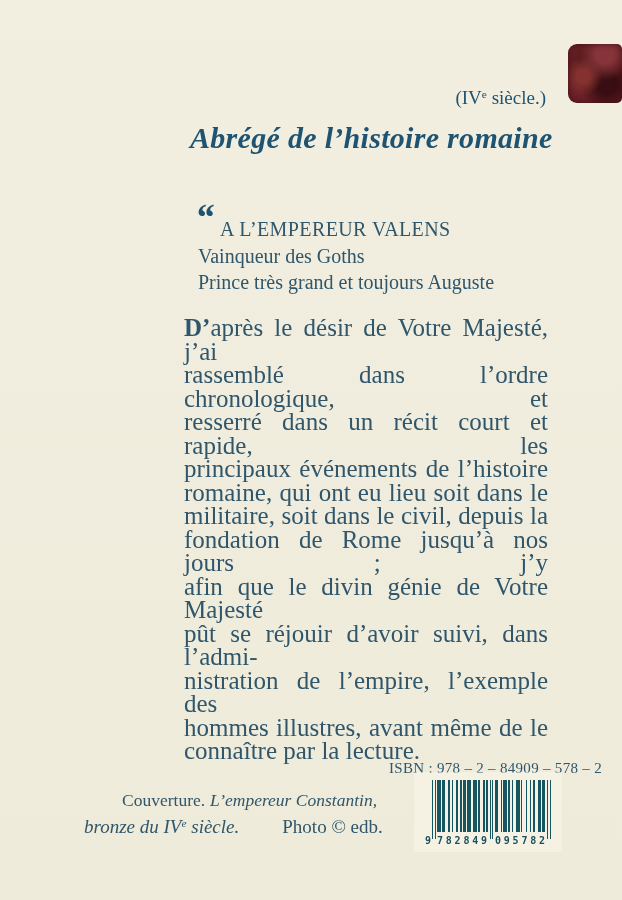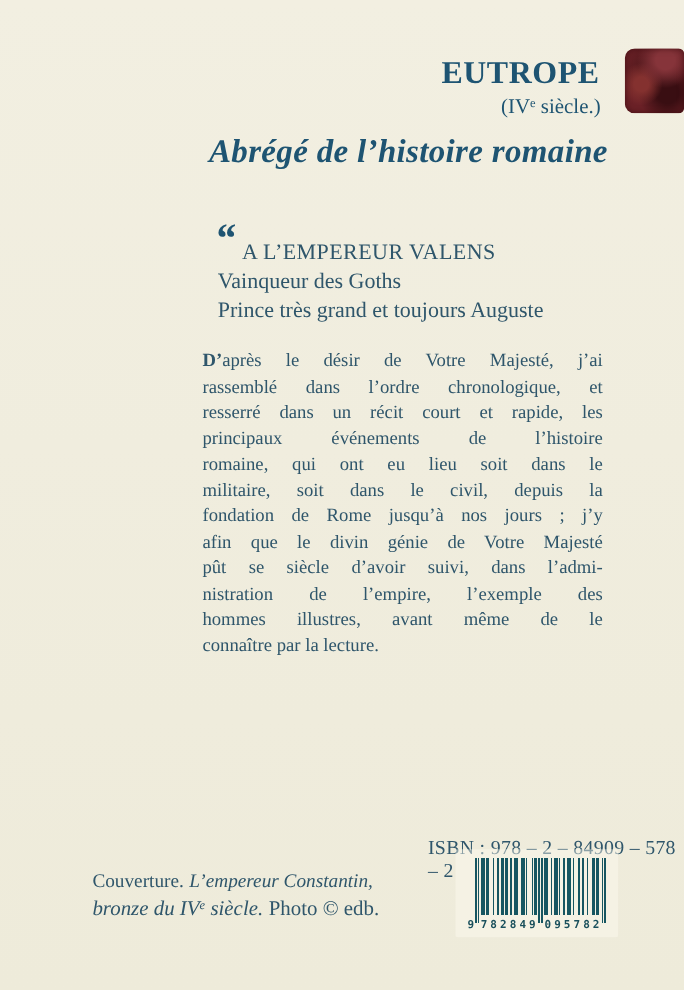--- a/index.html
+++ b/index.html
@@ -26,41 +26,40 @@
       radial-gradient(circle at 28% 55%, #84312f 0 13%, rgba(0,0,0,0) 38%),
       radial-gradient(circle at 72% 68%, #390e12 0 18%, rgba(0,0,0,0) 48%),
       radial-gradient(circle at 48% 35%, #561a1e 0 28%, rgba(0,0,0,0) 60%),
       #6b2127;
     box-shadow:inset 0 0 6px rgba(40,5,8,.6);
   }
   .booktitle{position:absolute;top:121px;left:190px;font-size:30px;font-style:italic;font-weight:bold;letter-spacing:.3px;color:var(--head);}
   .quote{position:absolute;top:216px;left:198px;font-size:20px;line-height:26.5px;color:var(--ink);}
   .qmark{position:absolute;left:-3px;top:-12px;font-size:38px;font-weight:bold;font-style:italic;color:var(--head);}
   .qline1{padding-left:22px;letter-spacing:.4px;}
-  .bodytext{position:absolute;top:316px;left:184px;width:364px;font-size:17px;line-height:23.5px;color:var(--ink);}
+  .bodytext{position:absolute;top:316px;left:184px;width:364px;font-size:25px;line-height:23.5px;color:var(--ink);}
   .bline{text-align:justify;text-align-last:justify;}
   .bline.lastline{text-align-last:left;font-family:Liberation Serif, serif;}
   .bline b{font-weight:bold;}
   .texte-integral{position:absolute;top:761px;left:87px;font-size:19px;font-weight:bold;color:var(--head);letter-spacing:.2px;}
   .credit1{position:absolute;top:790px;left:84px;font-size:17.5px;color:var(--ink);}
   .credit2{position:absolute;top:816px;left:84px;font-size:19px;color:var(--ink);}
-  .credit1 .roman,.credit2 .roman{font-style:normal;}
+  .credit1 .roman,.credit2 .roman{font-style:normal;margin-left:38px;}
   .credit1 i,.credit2 i{font-style:italic;}
   .sp{display:inline-block;width:5px;}
-  .isbn{position:absolute;top:760px;left:389px;font-size:18px;letter-spacing:.3px;color:var(--ink);}
+  .isbn{position:absolute;top:760px;left:389px;font-size:15px;letter-spacing:.3px;color:var(--ink);}
   .barcode-reserve{position:absolute;top:772px;left:414px;width:148px;height:80px;background:rgba(252,250,240,.45);border-radius:2px;}
   .barcode{position:absolute;top:780px;left:420px;}
   .bdigit{font-family:"DejaVu Sans Mono", monospace;font-size:10px;font-weight:bold;fill:#1a505c;}
 </style>
 </head>
 <body>
 
 <div class="page">
 
-  <div class="author">EUTROPE</div>
 
   <div class="century"><span>(IV</span><sup>e</sup><span> siècle.)</span></div>
 
   <div class="thumb"></div>
 
   <div class="booktitle">Abrégé de l’histoire romaine</div>
 
   <div class="quote">
     <span class="qmark">“</span>
     <div class="qline1">A L’EMPEREUR VALENS</div>
@@ -70,21 +69,21 @@
 
   <div class="bodytext">
       <div class="bline"><b>D’</b>après le désir de Votre Majesté, j’ai</div>
       <div class="bline">rassemblé dans l’ordre chronologique, et</div>
       <div class="bline">resserré dans un récit court et rapide, les</div>
       <div class="bline">principaux événements de l’histoire</div>
       <div class="bline">romaine, qui ont eu lieu soit dans le</div>
       <div class="bline">militaire, soit dans le civil, depuis la</div>
       <div class="bline">fondation de Rome jusqu’à nos jours ; j’y</div>
       <div class="bline">afin que le divin génie de Votre Majesté</div>
-      <div class="bline">pût se siècle d’avoir suivi, dans l’admi-</div>
+      <div class="bline">pût se réjouir d’avoir suivi, dans l’admi-</div>
       <div class="bline">nistration de l’empire, l’exemple des</div>
       <div class="bline">hommes illustres, avant même de le</div>
       <div class="bline lastline">connaître par la lecture.</div>
     </div>
 
 
   <div class="credit1"><span class="roman">Couverture.</span><span class="sp"></span><i>L’empereur Constantin,</i></div>
 
   <div class="credit2"><i><span>bronze du IV</span><sup>e</sup><span> siècle.</span></i><span class="sp"></span><span class="roman">Photo © edb.</span></div>
 

